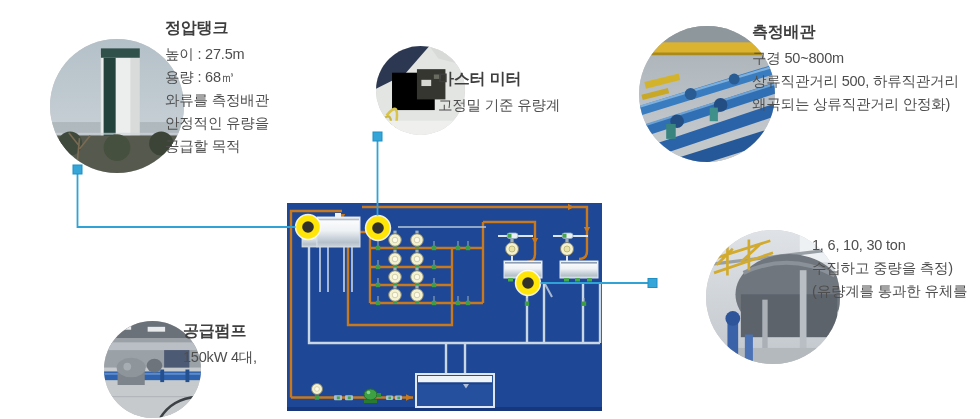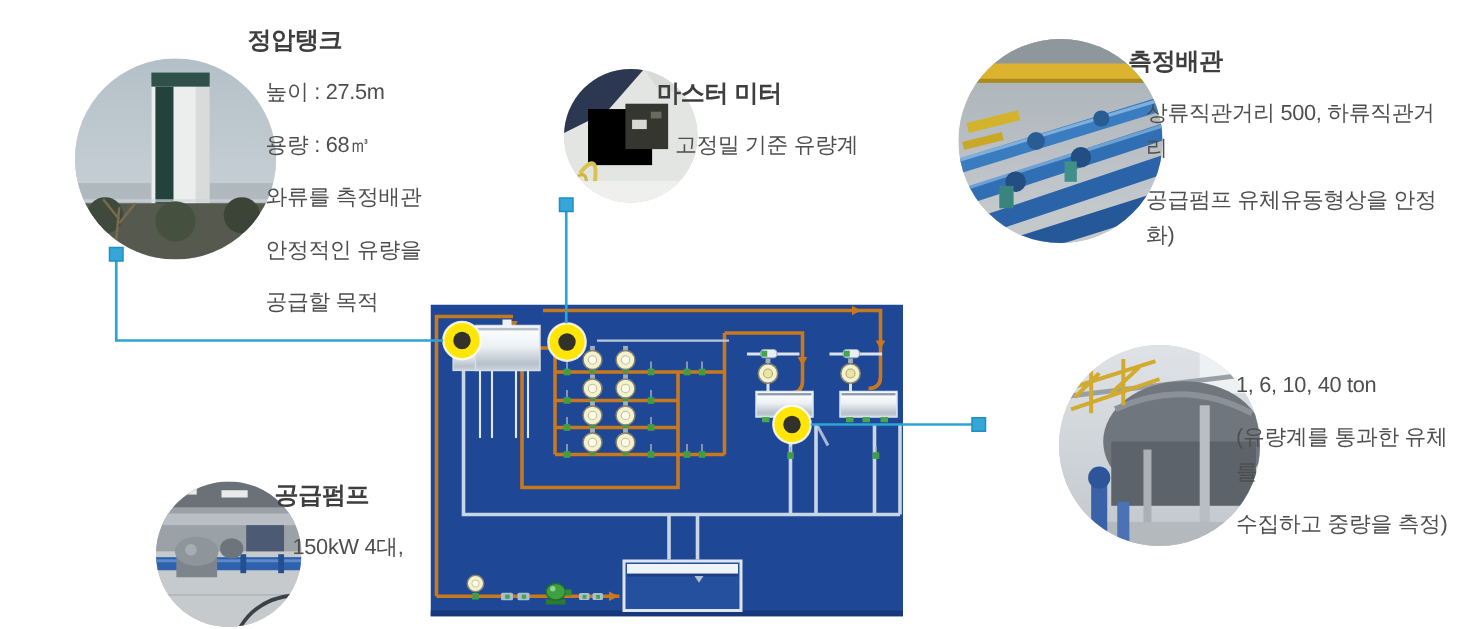--- a/index.html
+++ b/index.html
@@ -11,24 +11,24 @@
   .photo{position:absolute;border-radius:50%;overflow:hidden;background:#ccc;}
   .photo svg{display:block;width:100%;height:100%;}
   #ph-pressure{left:10px;top:23px;width:134px;height:134px;}
   #ph-master{left:336px;top:30px;width:89px;height:89px;}
   #ph-measure{left:599px;top:10px;width:136px;height:136px;}
   #ph-collect{left:666px;top:214px;width:134px;height:134px;}
   #ph-pump{left:64px;top:305px;width:97px;height:97px;}
 
   .callout{position:absolute;}
   .callout h3{margin:0 0 4px 0;font-size:16px;line-height:22px;font-weight:700;color:#3e3e3e;letter-spacing:-0.2px;}
-  .callout p{margin:12px;font-size:14.5px;line-height:23px;color:#4e4e4e;letter-spacing:-0.2px;}
+  .callout p{margin:0;font-size:14.5px;line-height:23px;color:#4e4e4e;letter-spacing:-0.2px;}
   #co-pressure{left:165px;top:17px;}
-  #co-master{left:438px;top:52px;}
-  #co-measure{left:752px;top:31px;}
+  #co-master{left:438px;top:68px;}
+  #co-measure{left:752px;top:21px;}
   #co-collect{left:812px;top:234px;}
   #co-pump{left:183px;top:320px;}
 
   #diagram{position:absolute;left:287px;top:203px;width:315px;height:208px;}
   #connectors{position:absolute;left:0;top:0;width:980px;height:419px;pointer-events:none;}
 </style>
 </head>
 <body>
 
 <figure class="photo" id="ph-pressure">
@@ -156,28 +156,29 @@
   <p>공급할 목적</p>
 </section>
 
 <section class="callout" id="co-master">
   <h3>마스터 미터</h3>
   <p>고정밀 기준 유량계</p>
 </section>
 
 <section class="callout" id="co-measure">
   <h3>측정배관</h3>
+  <p>구경 50~800m</p>
   <p>상류직관거리 500, 하류직관거리</p>
-  <p>공급펌프 유체유동형상을 안정화)</p>
+  <p>왜곡되는 상류직관거리 안정화)</p>
 </section>
 
 <section class="callout" id="co-collect">
-  <p>1, 6, 10, 40 ton</p>
+  <p>1, 6, 10, 30 ton</p>
+  <p>수집하고 중량을 측정)</p>
   <p>(유량계를 통과한 유체를</p>
-  <p>수집하고 중량을 측정)</p>
 </section>
 
 <section class="callout" id="co-pump">
   <h3>공급펌프</h3>
   <p>150kW 4대,</p>
 </section>
 
 <svg id="diagram" viewBox="287 203 315 208">
   <defs>
     <linearGradient id="gTank" x1="0" y1="0" x2="0" y2="1">

